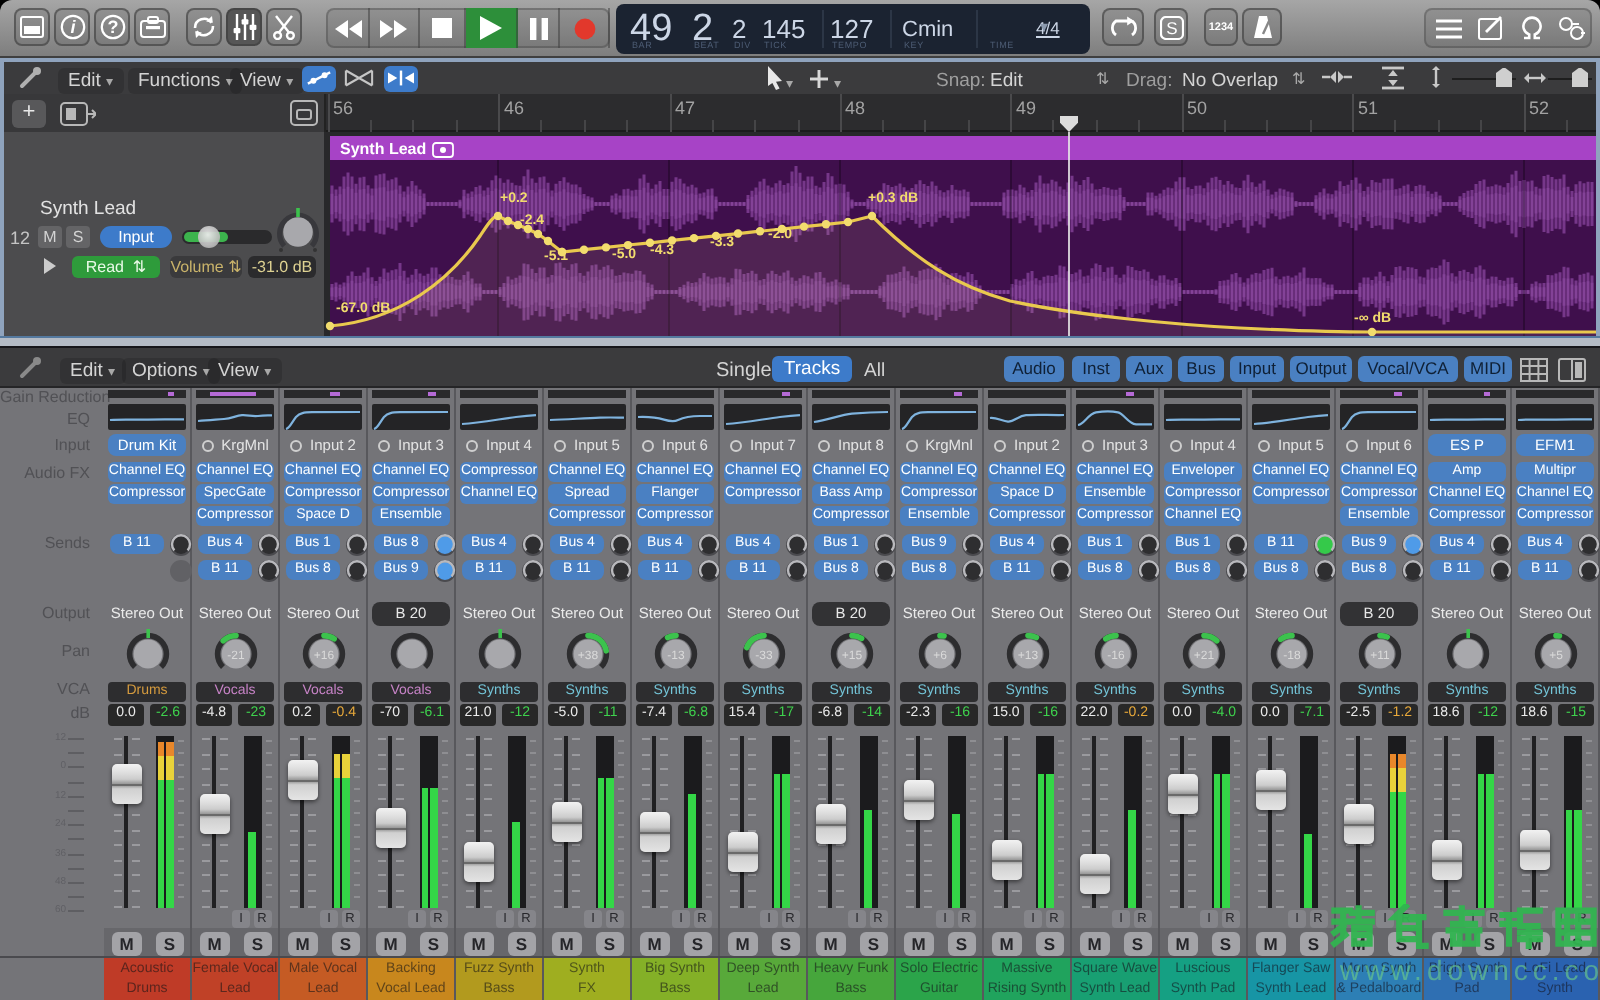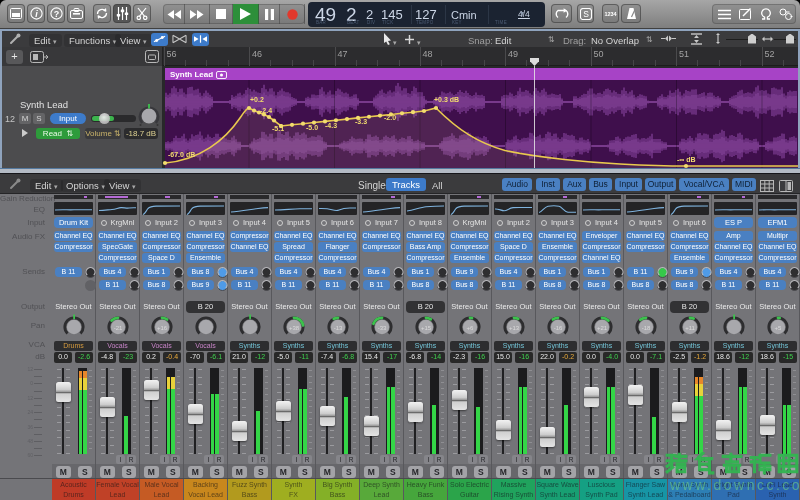--- a/index.html
+++ b/index.html
@@ -286,21 +286,21 @@
 <svg style="position:absolute;left:136px;top:103px;" width="26" height="26" viewBox="0 0 26 26">
     <path d="M6.1 20 A9.2 9.2 0 1 1 19.9 20" fill="none" stroke="#38383c" stroke-width="2.6"></path>
     <circle cx="13" cy="13" r="7.4" fill="#a8a8ac"></circle>
     <rect x="12.1" y="1" width="1.8" height="4.5" fill="#3cc24d"></rect>
     <circle cx="4.5" cy="22" r="1" fill="#333"></circle>
     <circle cx="21.5" cy="22" r="1" fill="#333"></circle>
   </svg>
 <div style="position:absolute;left:22px;top:129px;width:0;height:0;border-left:6px solid #cccccc;border-top:4.5px solid transparent;border-bottom:4.5px solid transparent;"></div>
 <div style="position:absolute;left:36px;top:128px;width:44px;height:11px;background:#2e9b3b;border-radius:3px;color:#eafae8;font-size:8px;text-align:center;line-height:11px;">Read &nbsp;⇅</div>
 <div style="position:absolute;left:85px;top:128px;width:36px;height:11px;background:#3a3a3c;border-radius:3px;color:#c9b36a;font-size:8px;text-align:center;line-height:11px;">Volume ⇅</div>
-<div style="position:absolute;left:124px;top:128px;width:34px;height:11px;background:#2b2b2d;border-radius:3px;color:#ded292;font-size:8px;text-align:center;line-height:11px;">-18.7 dB</div>
+<div style="position:absolute;left:124px;top:128px;width:34px;height:11px;background:#2b2b2d;border-radius:3px;color:#ded292;font-size:8px;text-align:center;line-height:11px;">-31.0 dB</div>
 <div style="position:absolute;left:165px;top:68px;width:633px;height:100px;background:#3f0f4c;"></div>
 <div style="position:absolute;left:165px;top:68px;width:633px;height:12px;background:#a743c6;"></div>
 <div style="position:absolute;left:170px;top:69.5px;font-size:8px;font-weight:bold;color:#fff;">Synth Lead</div>
 <svg style="position:absolute;left:216px;top:70.5px;" width="11" height="8" viewBox="0 0 11 8">
     <rect x="0.5" y="0.5" width="10" height="7" rx="1.5" fill="none" stroke="#fff" stroke-width="0.9"></rect>
     <circle cx="5.5" cy="4" r="1.5" fill="#fff"></circle>
   </svg>
 <svg style="position:absolute;left:0;top:0;" width="800" height="500" viewBox="0 0 800 500">
     <path d="M166 92.7V111.3M168 94.8V109.2M170 93.2V110.8M172 88.2V115.8M174 86.3V117.7M176 88.2V115.8M178 91.9V112.1M180 88.7V115.3M182 88.4V115.6M184 92.6V111.4M186 94.2V109.8M188 87.8V116.2M190 87.1V116.9M192 86.7V117.3M194 90.3V113.7M196 89.6V114.4M198 88.8V115.2M200 92.8V111.2M202 95.7V108.3M204 93.2V110.8M206 90.5V113.5M208 92.7V111.3M210 94.7V109.3M212 96.8V107.2M214 101.0V103.0M216 101.0V103.0M218 101.0V103.0M220 101.0V103.0M222 101.0V103.0M224 101.0V103.0M226 101.0V103.0M228 101.0V103.0M230 99.9V104.1M232 94.9V109.1M234 96.7V107.3M236 95.7V108.3M238 93.5V110.5M240 92.8V111.2M242 95.2V108.8M244 93.7V110.3M246 90.1V113.9M248 87.8V116.2M250 89.1V114.9M252 91.4V112.6M254 89.7V114.3M256 91.4V112.6M258 92.6V111.4M260 92.9V111.1M262 88.1V115.9M264 84.8V119.2M266 89.2V114.8M268 91.4V112.6M270 88.6V115.4M272 88.2V115.8M274 91.4V112.6M276 95.2V108.8M278 91.9V112.1M280 90.5V113.5M282 88.6V115.4M284 91.2V112.8M286 92.2V111.8M288 92.2V111.8M290 93.6V110.4M292 97.0V107.0M294 98.1V105.9M296 98.7V105.3M298 101.0V103.0M300 101.0V103.0M302 101.0V103.0M304 101.0V103.0M306 97.8V106.2M308 96.7V107.3M310 97.8V106.2M312 94.6V109.4M314 94.4V109.6M316 95.2V108.8M318 94.9V109.1M320 89.2V114.8M322 87.2V116.8M324 91.4V112.6M326 94.4V109.6M328 92.2V111.8M330 90.5V113.5M332 94.5V109.5M334 94.5V109.5M336 90.9V113.1M338 88.6V115.4M340 89.4V114.6M342 91.7V112.3M344 93.2V110.8M346 92.4V111.6M348 93.7V110.3M350 96.7V107.3M352 96.2V107.8M354 94.6V109.4M356 94.3V109.7M358 98.2V105.8M360 101.0V103.0M362 101.0V103.0M364 101.0V103.0M366 101.0V103.0M368 101.0V103.0M370 101.0V103.0M372 101.0V103.0M374 97.5V106.5M376 95.4V108.6M378 93.7V110.3M380 90.7V113.3M382 89.4V114.6M384 92.8V111.2M386 93.7V110.3M388 91.6V112.4M390 90.3V113.7M392 92.5V111.5M394 91.6V112.4M396 85.7V118.3M398 83.0V121.0M400 86.4V117.6M402 90.4V113.6M404 88.2V115.8M406 88.2V115.8M408 92.9V111.1M410 93.8V110.2M412 91.0V113.0M414 86.5V117.5M416 88.1V115.9M418 92.3V111.7M420 91.9V112.1M422 92.2V111.8M424 95.9V108.1M426 99.7V104.3M428 101.0V103.0M430 101.0V103.0M432 101.0V103.0M434 99.4V104.6M436 97.2V106.8M438 97.3V106.7M440 95.3V108.7M442 91.6V112.4M444 92.5V111.5M446 93.5V110.5M448 92.9V111.1M450 91.8V112.2M452 93.6V110.4M454 95.1V108.9M456 94.0V110.0M458 92.1V111.9M460 90.1V113.9M462 92.0V112.0M464 93.0V111.0M466 90.8V113.2M468 92.9V111.1M470 95.1V108.9M472 96.1V107.9M474 95.1V108.9M476 92.5V111.5M478 94.9V109.1M480 95.3V108.7M482 94.8V109.2M484 95.9V108.1M486 101.0V103.0M488 101.0V103.0M490 101.0V103.0M492 101.0V103.0M494 101.0V103.0M496 101.0V103.0M498 101.0V103.0M500 101.0V103.0M502 96.2V107.8M504 94.9V109.1M506 94.8V109.2M508 95.2V108.8M510 92.4V111.6M512 93.8V110.2M514 96.1V107.9M516 95.0V109.0M518 91.2V112.8M520 87.8V116.2M522 91.8V112.2M524 91.7V112.3M526 89.9V114.1M528 90.7V113.3M530 93.2V110.8M532 94.8V109.2M534 91.2V112.8M536 87.9V116.1M538 90.7V113.3M540 92.5V111.5M542 90.0V114.0M544 88.5V115.5M546 91.8V112.2M548 94.8V109.2M550 94.5V109.5M552 93.5V110.5M554 93.9V110.1M556 94.7V109.3M558 94.9V109.1M560 93.9V110.1M562 98.5V105.5M564 101.0V103.0M566 101.0V103.0M568 101.0V103.0M570 101.0V103.0M572 101.0V103.0M574 96.2V107.8M576 96.3V107.7M578 97.9V106.1M580 96.8V107.2M582 94.9V109.1M584 93.8V110.2M586 94.1V109.9M588 90.8V113.2M590 88.6V115.4M592 88.6V115.4M594 93.6V110.4M596 94.5V109.5M598 92.9V111.1M600 92.7V111.3M602 94.1V109.9M604 91.3V112.7M606 88.9V115.1M608 88.4V115.6M610 90.0V114.0M612 92.4V111.6M614 90.5V113.5M616 92.1V111.9M618 93.7V110.3M620 94.0V110.0M622 90.3V113.7M624 87.4V116.6M626 91.1V112.9M628 93.4V110.6M630 91.7V112.3M632 90.3V113.7M634 94.7V109.3M636 97.2V106.8M638 95.9V108.1M640 94.3V109.7M642 94.7V109.3M644 95.7V108.3M646 96.2V107.8M648 100.5V103.5M650 101.0V103.0M652 101.0V103.0M654 101.0V103.0M656 101.0V103.0M658 97.6V106.4M660 96.1V107.9M662 94.3V109.7M664 96.8V107.2M666 97.1V106.9M668 95.2V108.8M670 90.6V113.4M672 93.0V111.0M674 92.4V111.6M676 90.0V114.0M678 88.8V115.2M680 91.8V112.2M682 95.5V108.5M684 93.4V110.6M686 90.0V114.0M688 91.1V112.9M690 91.4V112.6M692 89.4V114.6M694 89.4V114.6M696 89.2V114.8M698 94.6V109.4M700 94.1V109.9M702 92.9V111.1M704 92.2V111.8M706 95.6V108.4M708 93.0V111.0M710 92.4V111.6M712 92.7V111.3M714 95.6V108.4M716 96.9V107.1M718 95.9V108.1M720 97.7V106.3M722 101.0V103.0M724 101.0V103.0M726 101.0V103.0M728 101.0V103.0M730 98.1V105.9M732 96.5V107.5M734 95.4V108.6M736 95.0V109.0M738 92.0V112.0M740 90.5V113.5M742 89.8V114.2M744 93.4V110.6M746 93.1V110.9M748 92.2V111.8M750 92.7V111.3M752 93.6V110.4M754 91.5V112.5M756 87.2V116.8M758 85.4V118.6M760 90.5V113.5M762 90.0V114.0M764 90.7V113.3M766 90.3V113.7M768 93.4V110.6M770 94.3V109.7M772 88.0V116.0M774 87.4V116.6M776 88.5V115.5M778 89.6V114.4M780 89.4V114.6M782 87.2V116.8M784 93.4V110.6M786 95.5V108.5M788 92.1V111.9M790 90.6V113.4M792 91.6V112.4M794 90.9V113.1M796 91.0V113.0" stroke="#763789" stroke-width="1.5" fill="none" opacity="1.0"></path>
     <path d="M166 142.0V150.0M168 141.2V150.8M170 142.3V149.7M172 141.2V150.8M174 137.9V154.1M176 135.7V156.3M178 138.0V154.0M180 137.9V154.1M182 136.3V155.7M184 133.7V158.3M186 138.6V153.4M188 140.5V151.5M190 138.4V153.6M192 134.2V157.8M194 136.3V155.7M196 135.1V156.9M198 134.6V157.4M200 131.5V160.5M202 135.4V156.6M204 138.7V153.3M206 137.4V154.6M208 134.5V157.5M210 136.8V155.2M212 137.9V154.1M214 136.9V155.1M216 133.7V158.3M218 133.8V158.2M220 137.1V154.9M222 138.3V153.7M224 137.6V154.4M226 138.5V153.5M228 139.8V152.2M230 139.9V152.1M232 137.5V154.5M234 135.8V156.2M236 139.2V152.8M238 141.8V150.2M240 141.7V150.3M242 145.0V147.0M244 145.0V147.0M246 145.0V147.0M248 145.0V147.0M250 143.5V148.5M252 141.5V150.5M254 138.3V153.7M256 139.7V152.3M258 138.9V153.1M260 137.7V154.3M262 131.7V160.3M264 132.1V159.9M266 134.4V157.6M268 136.5V155.5M270 133.7V158.3M272 133.8V158.2M274 138.6V153.4M276 137.5V154.5M278 131.6V160.4M280 131.3V160.7M282 133.9V158.1M284 135.0V157.0M286 132.1V159.9M288 131.6V160.4M290 136.5V155.5M292 137.9V154.1M294 135.7V156.3M296 132.6V159.4M298 132.3V159.7M300 134.9V157.1M302 133.4V158.6M304 132.6V159.4M306 134.6V157.4M308 137.9V154.1M310 137.5V154.5M312 136.3V155.7M314 136.6V155.4M316 136.9V155.1M318 135.2V156.8M320 135.5V156.5M322 137.2V154.8M324 141.4V150.6M326 142.3V149.7M328 145.0V147.0M330 145.0V147.0M332 145.0V147.0M334 145.0V147.0M336 145.0V147.0M338 145.0V147.0M340 143.5V148.5M342 142.4V149.6M344 140.7V151.3M346 141.5V150.5M348 141.1V150.9M350 139.1V152.9M352 136.5V155.5M354 138.2V153.8M356 139.3V152.7M358 138.8V153.2M360 138.4V153.6M362 138.8V153.2M364 141.2V150.8M366 139.1V152.9M368 134.4V157.6M370 134.6V157.4M372 137.0V155.0M374 136.5V155.5M376 135.4V156.6M378 136.9V155.1M380 140.1V151.9M382 139.5V152.5M384 136.8V155.2M386 135.4V156.6M388 137.0V155.0M390 137.9V154.1M392 136.2V155.8M394 135.2V156.8M396 138.7V153.3M398 140.4V151.6M400 139.1V152.9M402 137.6V154.4M404 138.1V153.9M406 139.3V152.7M408 136.2V155.8M410 136.0V156.0M412 138.9V153.1M414 141.2V150.8M416 140.7V151.3M418 139.8V152.2M420 141.1V150.9M422 142.2V149.8M424 142.3V149.7M426 145.0V147.0M428 145.0V147.0M430 145.0V147.0M432 145.0V147.0M434 145.0V147.0M436 145.0V147.0M438 145.0V147.0M440 142.9V149.1M442 141.0V151.0M444 137.4V154.6M446 137.2V154.8M448 136.8V155.2M450 136.0V156.0M452 133.2V158.8M454 135.6V156.4M456 137.9V154.1M458 138.6V153.4M460 135.4V156.6M462 134.8V157.2M464 134.3V157.7M466 134.6V157.4M468 131.9V160.1M470 133.5V158.5M472 137.3V154.7M474 139.6V152.4M476 136.6V155.4M478 136.5V155.5M480 137.6V154.4M482 138.3V153.7M484 136.1V155.9M486 137.0V155.0M488 140.0V152.0M490 142.7V149.3M492 145.0V147.0M494 145.0V147.0M496 145.0V147.0M498 145.0V147.0M500 145.0V147.0M502 145.0V147.0M504 145.0V147.0M506 142.0V150.0M508 139.6V152.4M510 140.3V151.7M512 139.4V152.6M514 136.4V155.6M516 135.5V156.5M518 139.1V152.9M520 140.1V151.9M522 138.4V153.6M524 137.8V154.2M526 138.0V154.0M528 137.4V154.6M530 132.7V159.3M532 133.3V158.7M534 135.6V156.4M536 137.0V155.0M538 136.3V155.7M540 134.8V157.2M542 138.2V153.8M544 137.8V154.2M546 134.1V157.9M548 131.8V160.2M550 132.5V159.5M552 136.0V156.0M554 133.7V158.3M556 133.4V158.6M558 137.4V154.6M560 138.9V153.1M562 137.2V154.8M564 132.9V159.1M566 133.5V158.5M568 135.1V156.9M570 135.5V156.5M572 134.8V157.2M574 135.9V156.1M576 139.4V152.6M578 140.3V151.7M580 137.7V154.3M582 137.6V154.4M584 139.7V152.3M586 140.2V151.8M588 139.0V153.0M590 141.5V150.5M592 145.0V147.0M594 145.0V147.0M596 145.0V147.0M598 145.0V147.0M600 145.0V147.0M602 145.0V147.0M604 145.0V147.0M606 145.0V147.0M608 144.6V147.4M610 140.5V151.5M612 140.2V151.8M614 139.9V152.1M616 137.1V154.9M618 136.5V155.5M620 138.6V153.4M622 141.2V150.8M624 139.1V152.9M626 137.2V154.8M628 136.5V155.5M630 136.8V155.2M632 135.0V157.0M634 134.4V157.6M636 133.9V158.1M638 138.3V153.7M640 139.6V152.4M642 138.2V153.8M644 137.9V154.1M646 138.7V153.3M648 137.8V154.2M650 136.3V155.7M652 133.7V158.3M654 138.9V153.1M656 139.1V152.9M658 139.0V153.0M660 139.1V152.9M662 141.3V150.7M664 142.2V149.8M666 142.2V149.8M668 145.0V147.0M670 145.0V147.0M672 145.0V147.0M674 145.0V147.0M676 145.0V147.0M678 145.0V147.0M680 141.4V150.6M682 138.8V153.2M684 138.7V153.3M686 140.0V152.0M688 138.3V153.7M690 135.9V156.1M692 138.1V153.9M694 140.6V151.4M696 137.5V154.5M698 133.5V158.5M700 133.1V158.9M702 135.2V156.8M704 133.5V158.5M706 133.8V158.2M708 134.5V157.5M710 138.3V153.7M712 138.8V153.2M714 134.8V157.2M716 133.8V158.2M718 134.0V158.0M720 132.7V159.3M722 129.7V162.3M724 131.0V161.0M726 136.6V155.4M728 138.3V153.7M730 135.5V156.5M732 134.9V157.1M734 136.0V156.0M736 136.9V155.1M738 133.6V158.4M740 132.7V159.3M742 134.7V157.3M744 139.4V152.6M746 138.3V153.7M748 138.4V153.6M750 140.0V152.0M752 140.4V151.6M754 138.9V153.1M756 138.7V153.3M758 141.5V150.5M760 145.0V147.0M762 145.0V147.0M764 145.0V147.0M766 141.9V150.1M768 140.7V151.3M770 141.6V150.4M772 141.5V150.5M774 137.5V154.5M776 137.6V154.4M778 136.8V155.2M780 136.1V155.9M782 133.4V158.6M784 133.7V158.3M786 139.1V152.9M788 140.2V151.8M790 137.4V154.6M792 136.9V155.1M794 136.2V155.8M796 137.7V154.3" stroke="#763789" stroke-width="1.5" fill="none" opacity="1.0"></path>

